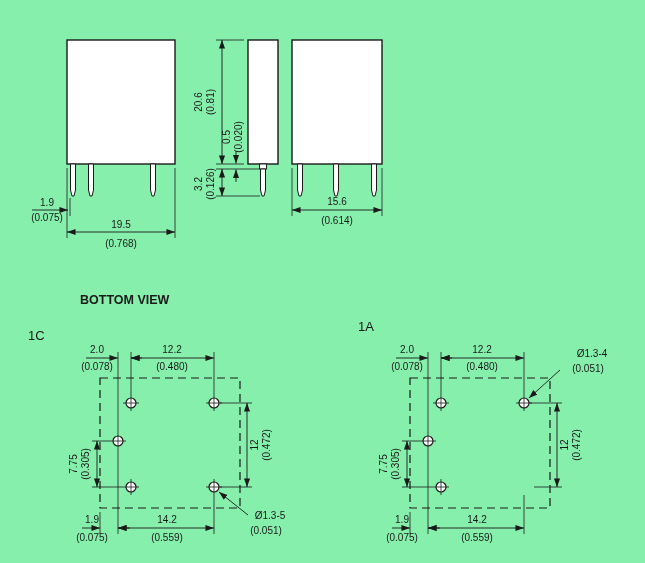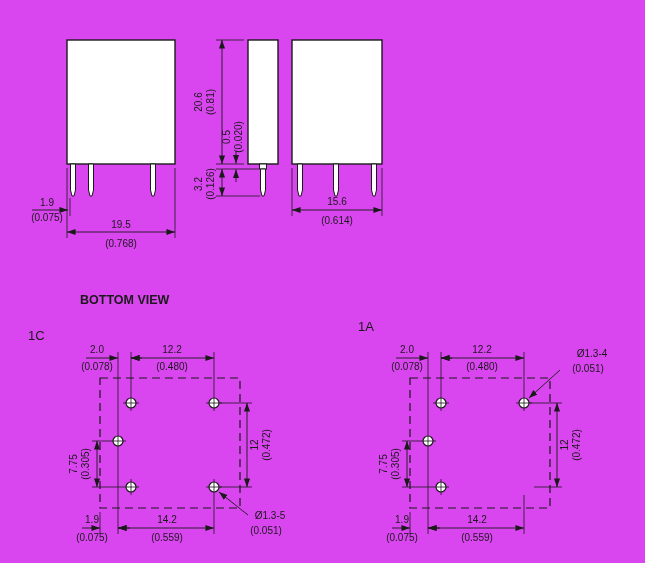--- a/index.html
+++ b/index.html
@@ -1,17 +1,17 @@
 <!DOCTYPE html>
 <html><head>
 <meta charset="utf-8">
 <title>Diagram</title>
 <style>
   html,body{margin:0;padding:0;background:#ffffff;}
-  .stage{position:relative;width:645px;height:563px;background:#d946ef;overflow:hidden;}
+  .stage{position:relative;width:645px;height:563px;background:#86efac;overflow:hidden;}
   svg{display:block;}
   svg text{font-family:"Liberation Sans",sans-serif;font-size:10px;fill:#1a1a1a;}
   svg text.lbl{font-size:12.5px;font-weight:bold;}
   svg text.variant{font-size:13px;}
   .outline{fill:#ffffff;stroke:#1a1a1a;stroke-width:1.4;}
   .pin{fill:#ffffff;stroke:#1a1a1a;stroke-width:1;}
   .ext{stroke:#1a1a1a;stroke-width:0.8;fill:none;}
   .dim{stroke:#1a1a1a;stroke-width:0.9;fill:none;}
   .dashed{fill:none;stroke:#1a1a1a;stroke-width:1.2;stroke-dasharray:8 5;}
   .hole{fill:#ffffff;stroke:#1a1a1a;stroke-width:1.2;}

